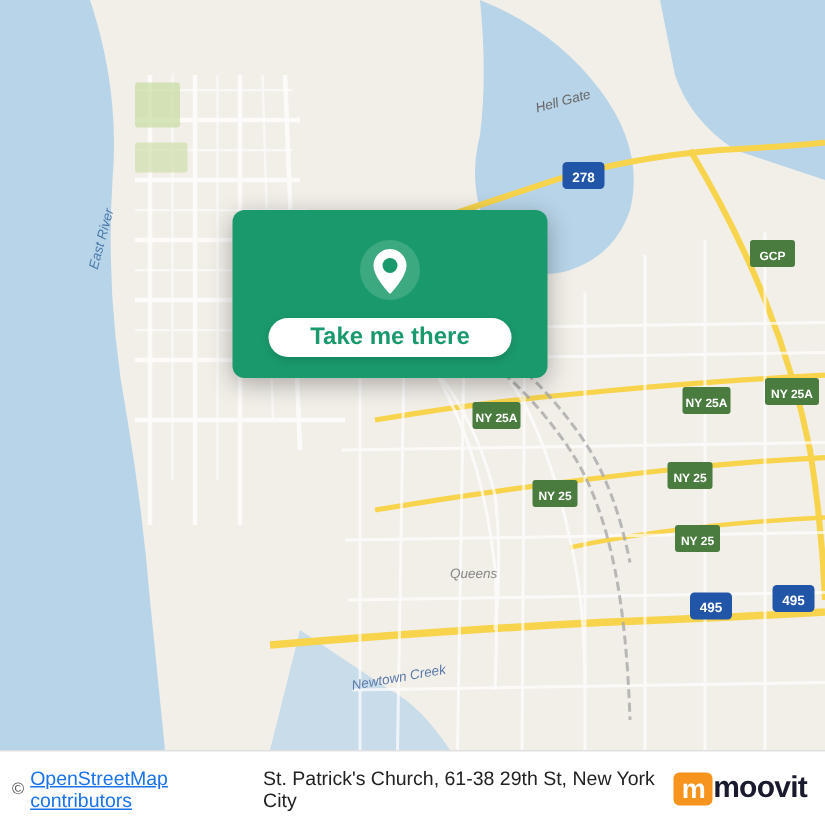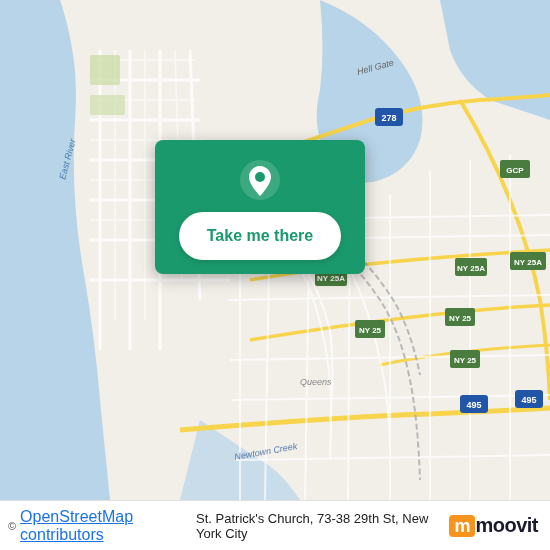--- a/index.html
+++ b/index.html
@@ -45,21 +45,21 @@
       width: 44px;
       height: 44px;
       margin-bottom: 10px;
     }
 
     .map-card-btn {
       background: #ffffff;
       color: #1a9a6c;
       border: none;
       border-radius: 24px;
-      padding: 15px 28px;
+      padding: 4px 28px;
       font-size: 16px;
       font-weight: 600;
       cursor: pointer;
       white-space: nowrap;
       box-shadow: 0 2px 6px rgba(0,0,0,0.15);
     }
 
     
     #bottom-bar {
       width: 550px;
@@ -77,21 +77,21 @@
       align-items: center;
       gap: 4px;
     }
 
     .osm-text {
       font-size: 11px;
       color: #555;
     }
 
     .osm-link {
-      font-size: 16px;
+      font-size: 13px;
       color: #1a73e8;
       text-decoration: underline;
       cursor: pointer;
     }
 
     .location-text {
       font-size: 13px;
       color: #222;
       font-weight: 400;
     }
@@ -249,18 +249,18 @@
 
     <button class="map-card-btn">Take me there</button>
   </div>
 </div>
 
 <div id="bottom-bar">
   <div class="bottom-left">
     <span class="osm-text">© </span>
     <span class="osm-link">OpenStreetMap contributors</span>
   </div>
-  <span class="location-text">St. Patrick's Church, 73-38 29th St, New York City</span>
+  <span class="location-text">St. Patrick's Church, 61-38 29th St, New York City</span>
   <div class="moovit-logo">
     <span class="moovit-m">m</span>
     <span class="moovit-text">moovit</span>
   </div>
 </div>
 
 </body></html>

